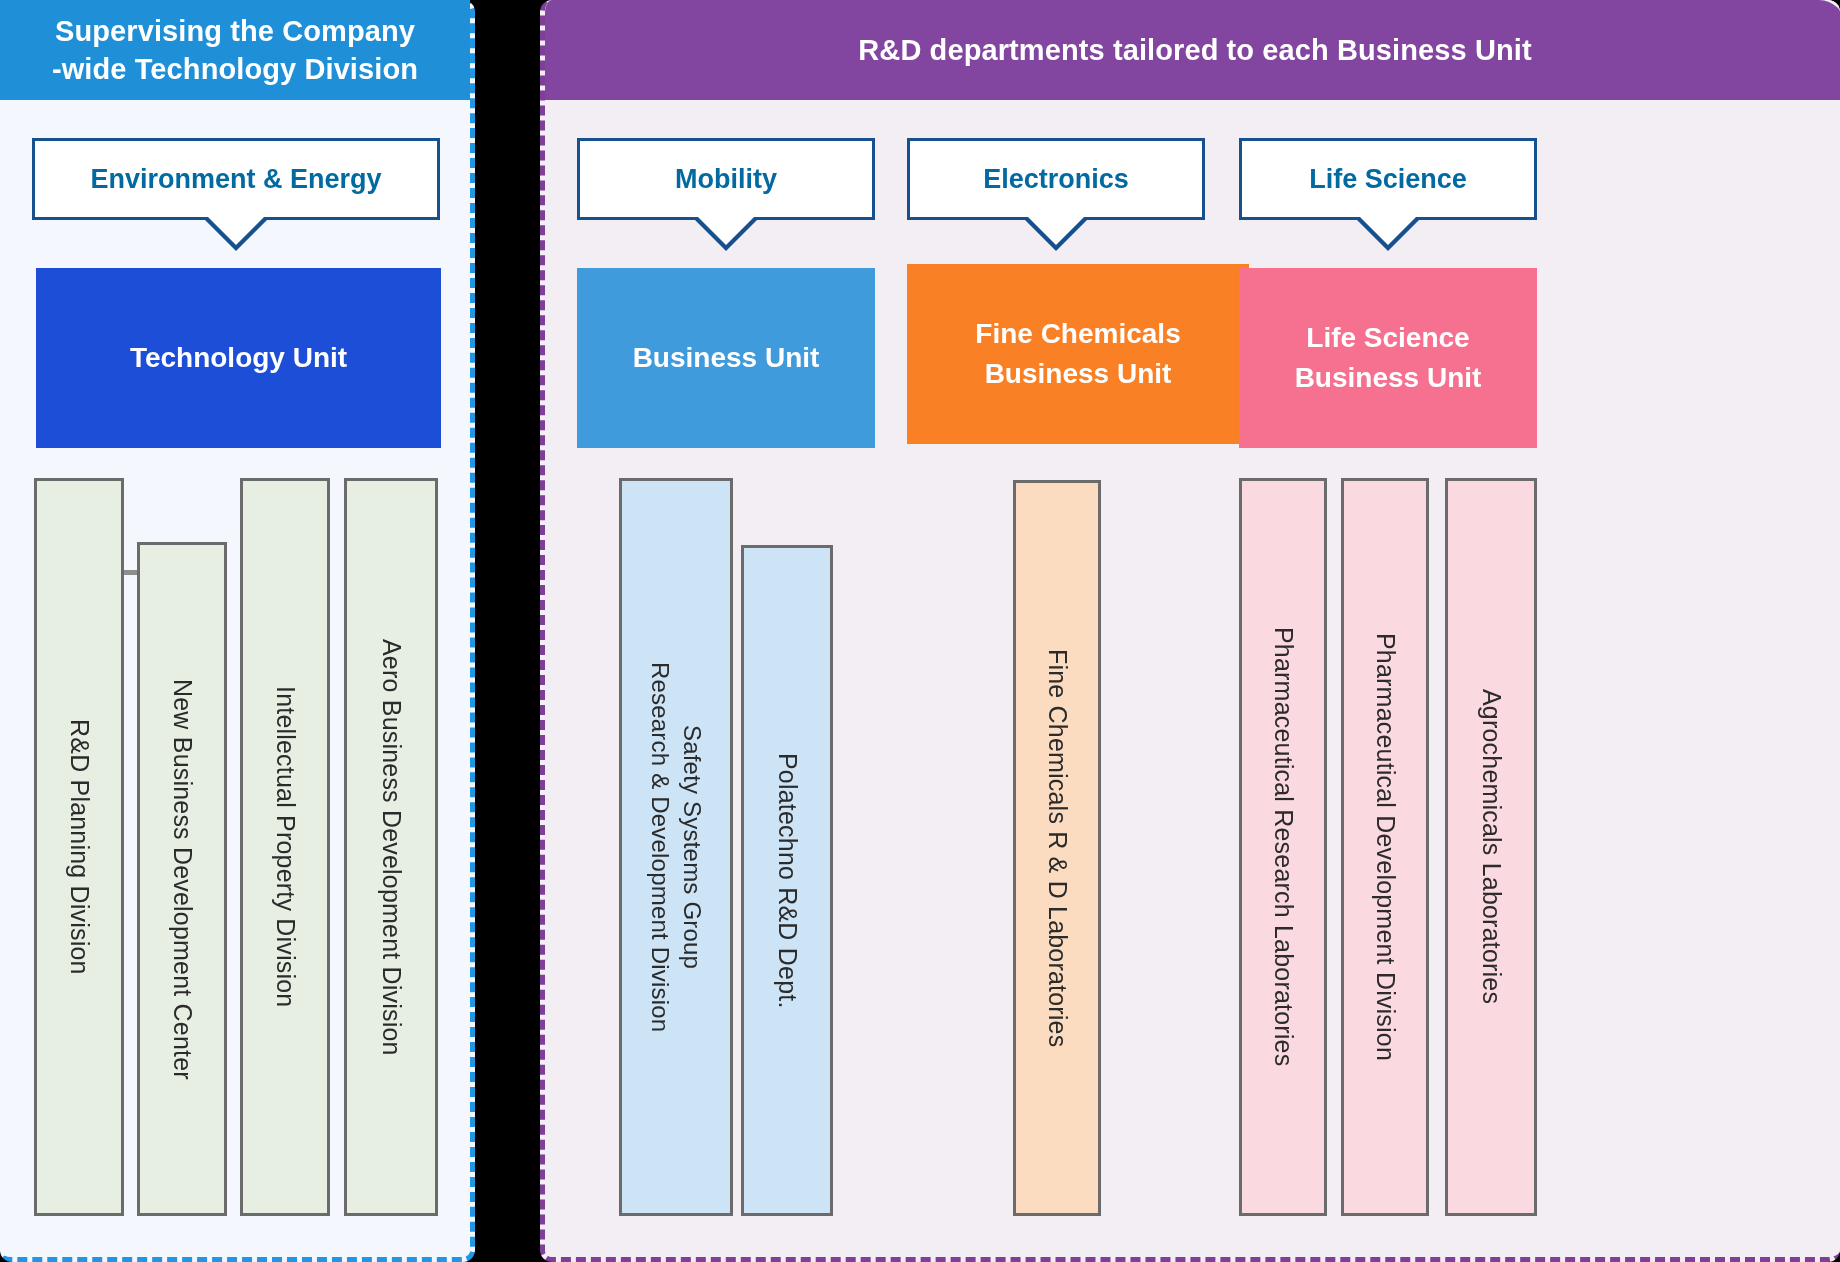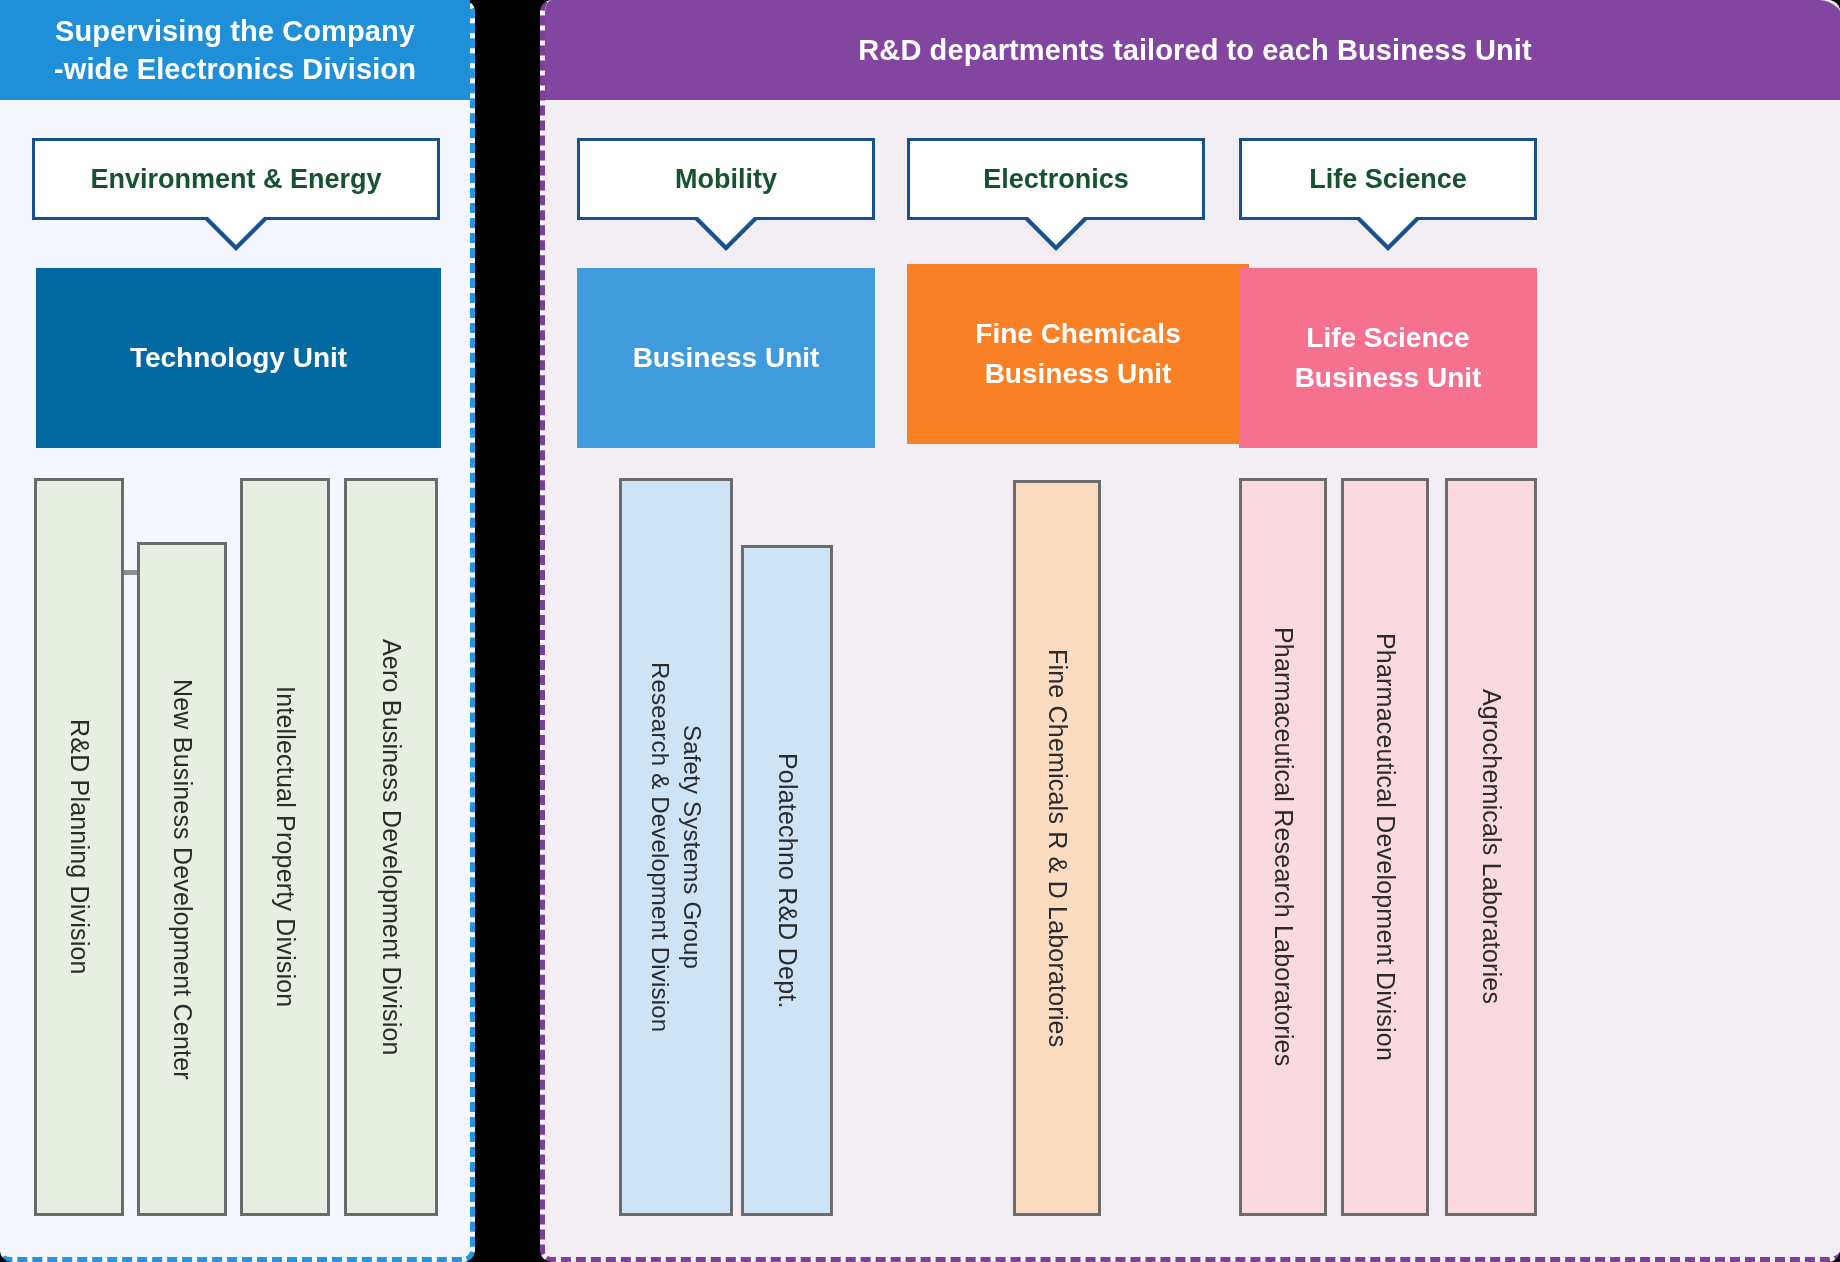--- a/index.html
+++ b/index.html
@@ -99,21 +99,21 @@
 
   
   .callout {
     position: absolute;
     background: #ffffff;
     border: 3px solid #17508f;
     box-sizing: border-box;
     display: flex;
     align-items: center;
     justify-content: center;
-    color: #14532d;
+    color: #0369a1;
     font-weight: bold;
     font-size: 27px;
     z-index: 4;
   }
   .callout .notch-outer {
     position: absolute;
     left: 50%;
     bottom: -34px;
     transform: translateX(-50%);
     width: 0; height: 0;
@@ -192,31 +192,31 @@
 
 <div class="stage">
 
   <div class="panel panel-left">
     <div class="panel-inner-bg"></div>
   </div>
 
   <div class="banner banner-left">
     <div>
       <div>Supervising the Company</div>
-      <div>-wide Electronics Division</div>
+      <div>-wide Technology Division</div>
     </div>
   </div>
 
   <div class="callout" style="left:32px; top:138px; width:408px; height:82px;">
     <span>Environment &amp; Energy</span>
     <span class="notch-outer"></span>
     <span class="notch-inner"></span>
   </div>
 
-  <div class="unit" style="left:36px; top:268px; width:405px; height:180px; background:#0369a1;">
+  <div class="unit" style="left:36px; top:268px; width:405px; height:180px; background:#1d4ed8;">
     <span>Technology Unit</span>
   </div>
 
   <div class="connector" style="left:120px; top:570px; width:80px; height:60px;">
     <div class="h" style="left:0px; top:0px; width:78px;"></div>
     <div class="v" style="left:73px; top:0px; height:36px;"></div>
   </div>
 
   <div class="vbox" style="left:34px; top:478px; width:90px; height:738px; background:#e6efe2;">
     <span class="vtext">R&amp;D Planning Division</span>

